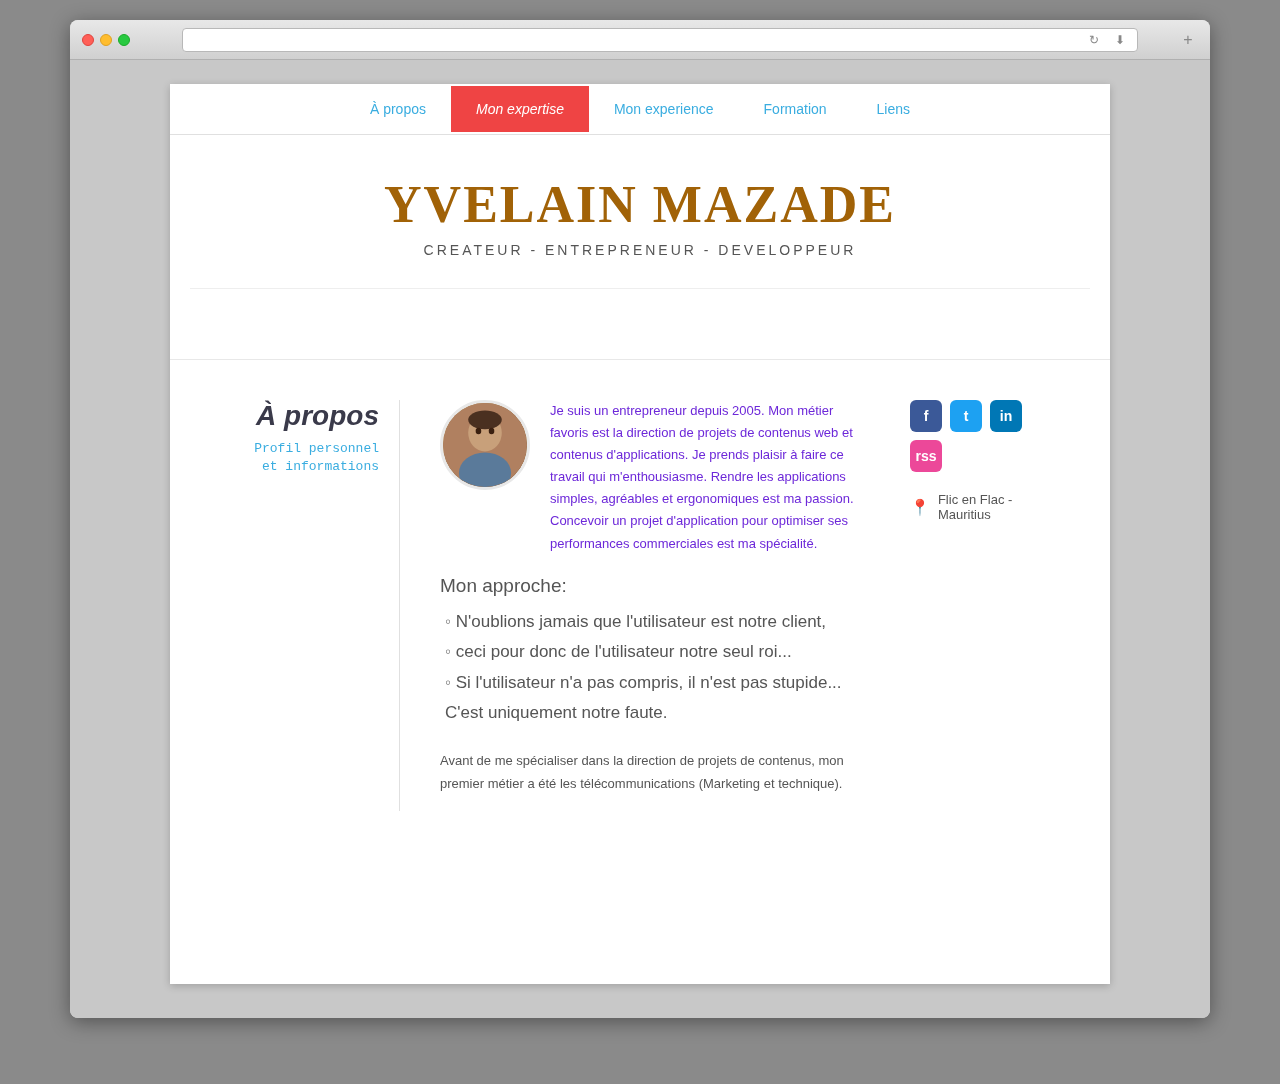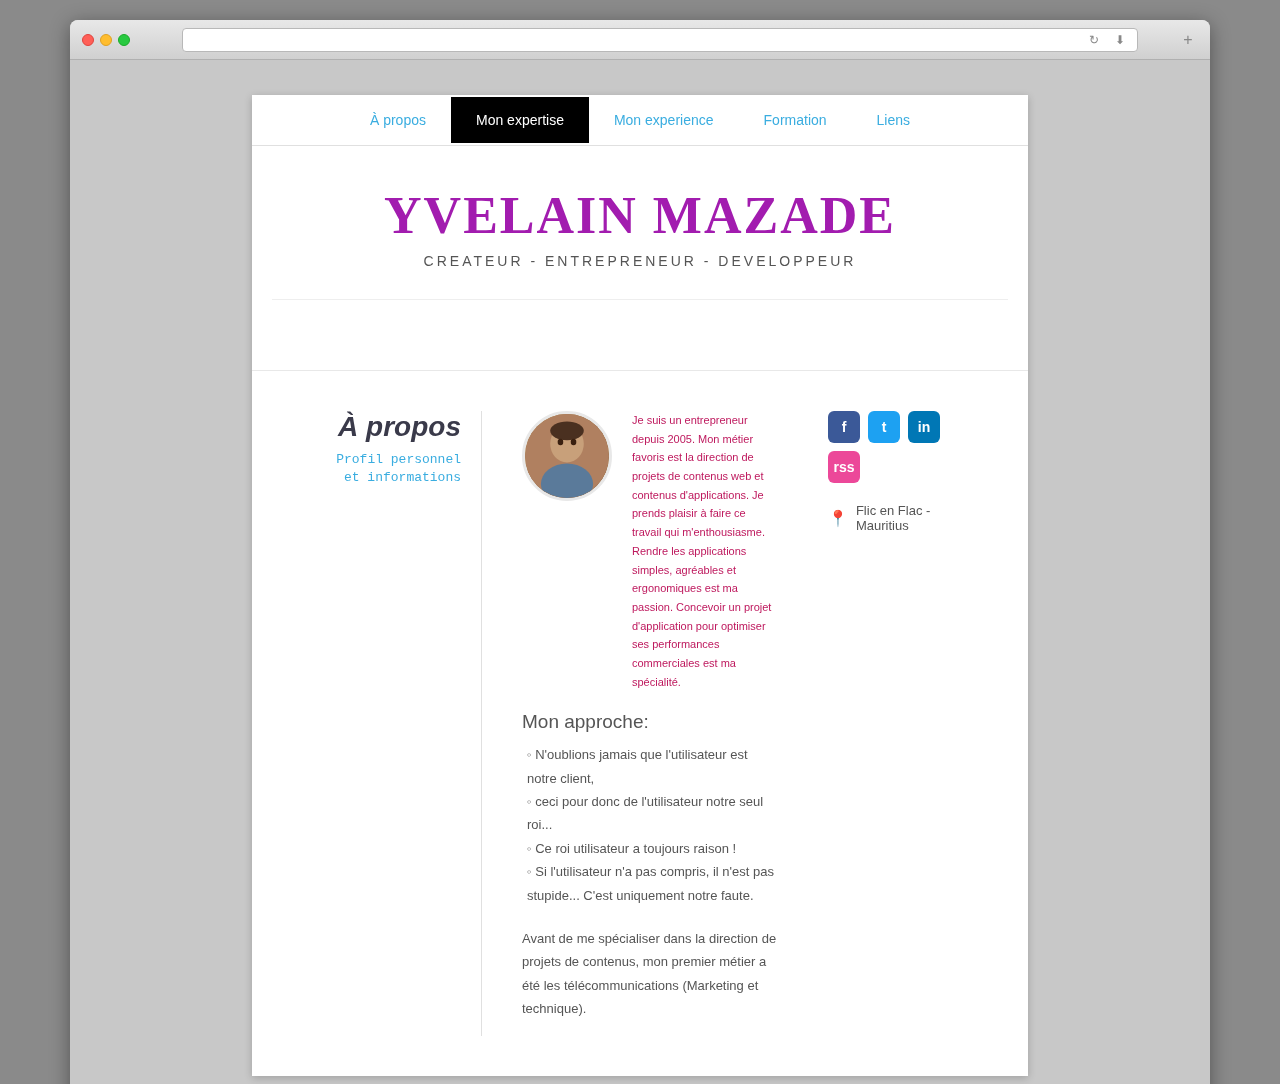--- a/index.html
+++ b/index.html
@@ -95,22 +95,22 @@
     }
 
     .browser-content {
       background: #c8c8c8;
       padding: 20px 80px 30px;
     }
 
     
     .website {
       background: white;
-      width: 776px;
-      margin: 15px auto;
+      width: 940px;
+      margin: 4px auto;
       min-height: 900px;
       box-shadow: 0 2px 8px rgba(0,0,0,0.2);
     }
 
     
     .nav-container {
       background: white;
       border-bottom: 1px solid #e0e0e0;
       padding: 0;
     }
@@ -126,37 +126,38 @@
     .nav-item {
       padding: 15px 25px;
       font-size: 14px;
       color: #3aade0;
       text-decoration: none;
       cursor: pointer;
       position: relative;
     }
 
     .nav-item.active {
-      background: #000000;
+      background: #ef4444;
       color: white;
+      font-style: italic;
     }
 
     
     .hero {
       background: white;
       padding: 40px 20px 50px;
       text-align: center;
       border-bottom: 1px solid #e8e8e8;
     }
 
     .hero-name {
       font-family: 'Georgia', serif;
       font-size: 52px;
       font-weight: bold;
-      color: #a21caf;
+      color: #a16207;
       letter-spacing: 2px;
       margin-bottom: 8px;
     }
 
     .hero-subtitle {
       font-size: 14px;
       color: #555;
       letter-spacing: 3px;
       margin-bottom: 30px;
     }
@@ -230,22 +231,22 @@
       border-radius: 50%;
       background: linear-gradient(135deg, #b8956a 0%, #8a6040 50%, #6a4828 100%);
       display: flex;
       align-items: center;
       justify-content: center;
       position: relative;
       overflow: hidden;
     }
 
     .intro-text {
-      font-size: 11px;
-      color: #be185d;
+      font-size: 13px;
+      color: #6d28d9;
       line-height: 1.7;
     }
 
     .main-bio {
       font-size: 13px;
       color: #555;
       line-height: 1.8;
       margin-bottom: 15px;
     }
 
@@ -254,21 +255,21 @@
       color: #555;
       margin-bottom: 10px;
     }
 
     .approach-list {
       list-style: none;
       margin-bottom: 20px;
     }
 
     .approach-list li {
-      font-size: 13px;
+      font-size: 17px;
       color: #555;
       line-height: 1.8;
       padding-left: 5px;
     }
 
     .approach-list li::before {
       content: '◦ ';
       color: #777;
     }
 
@@ -397,21 +398,20 @@
             <div class="intro-text">
               <span>Je suis un entrepreneur depuis 2005. Mon métier favoris est la direction de projets de contenus web et contenus d'applications. Je prends plaisir à faire ce travail qui m'enthousiasme. Rendre les applications simples, agréables et ergonomiques est ma passion. Concevoir un projet d'application pour optimiser ses performances commerciales est ma spécialité.</span>
             </div>
           </div>
 
           <p class="approach-title">Mon approche:</p>
 
           <ul class="approach-list">
             <li>N'oublions jamais que l'utilisateur est notre client,</li>
             <li>ceci pour donc de l'utilisateur notre seul roi...</li>
-            <li>Ce roi utilisateur a toujours raison !</li>
             <li>Si l'utilisateur n'a pas compris, il n'est pas stupide... C'est uniquement notre faute.</li>
           </ul>
 
           <p class="main-bio">Avant de me spécialiser dans la direction de projets de contenus, mon premier métier a été les télécommunications (Marketing et technique).</p>
         </div>
 
         <div class="content-right">
           <div class="social-icons">
             <div class="social-icon social-facebook">f</div>
             <div class="social-icon social-twitter">t</div>

